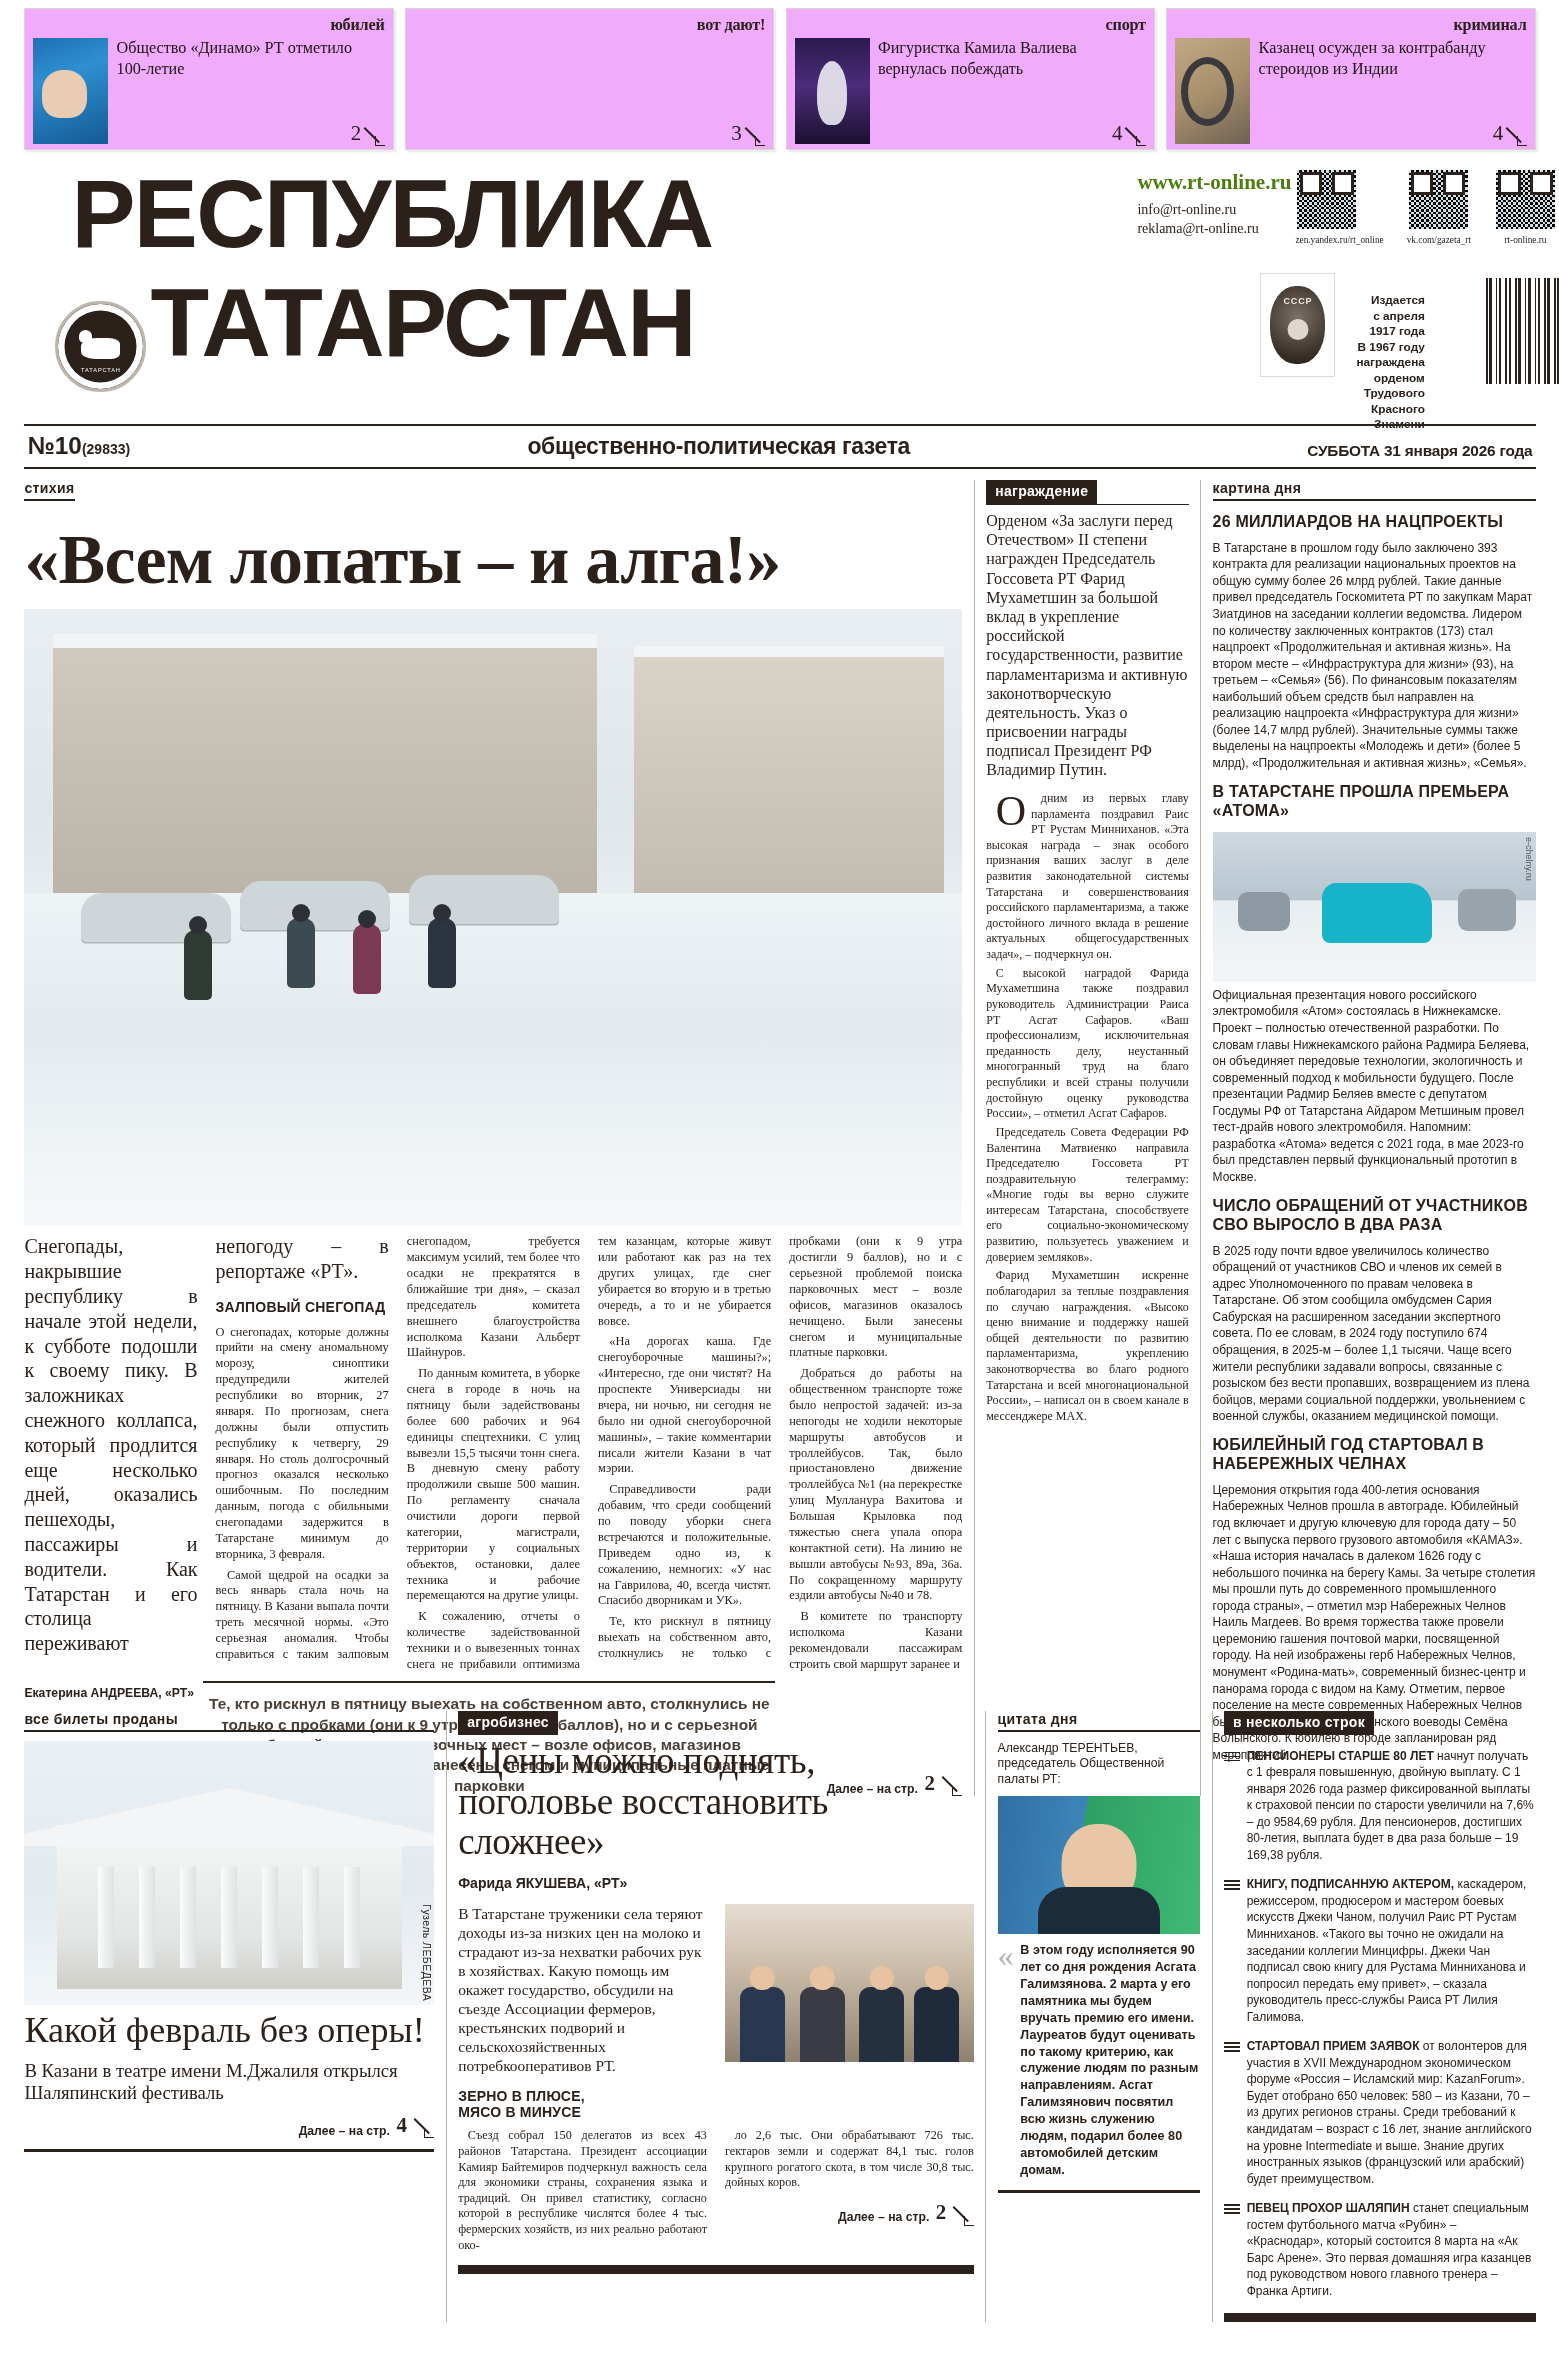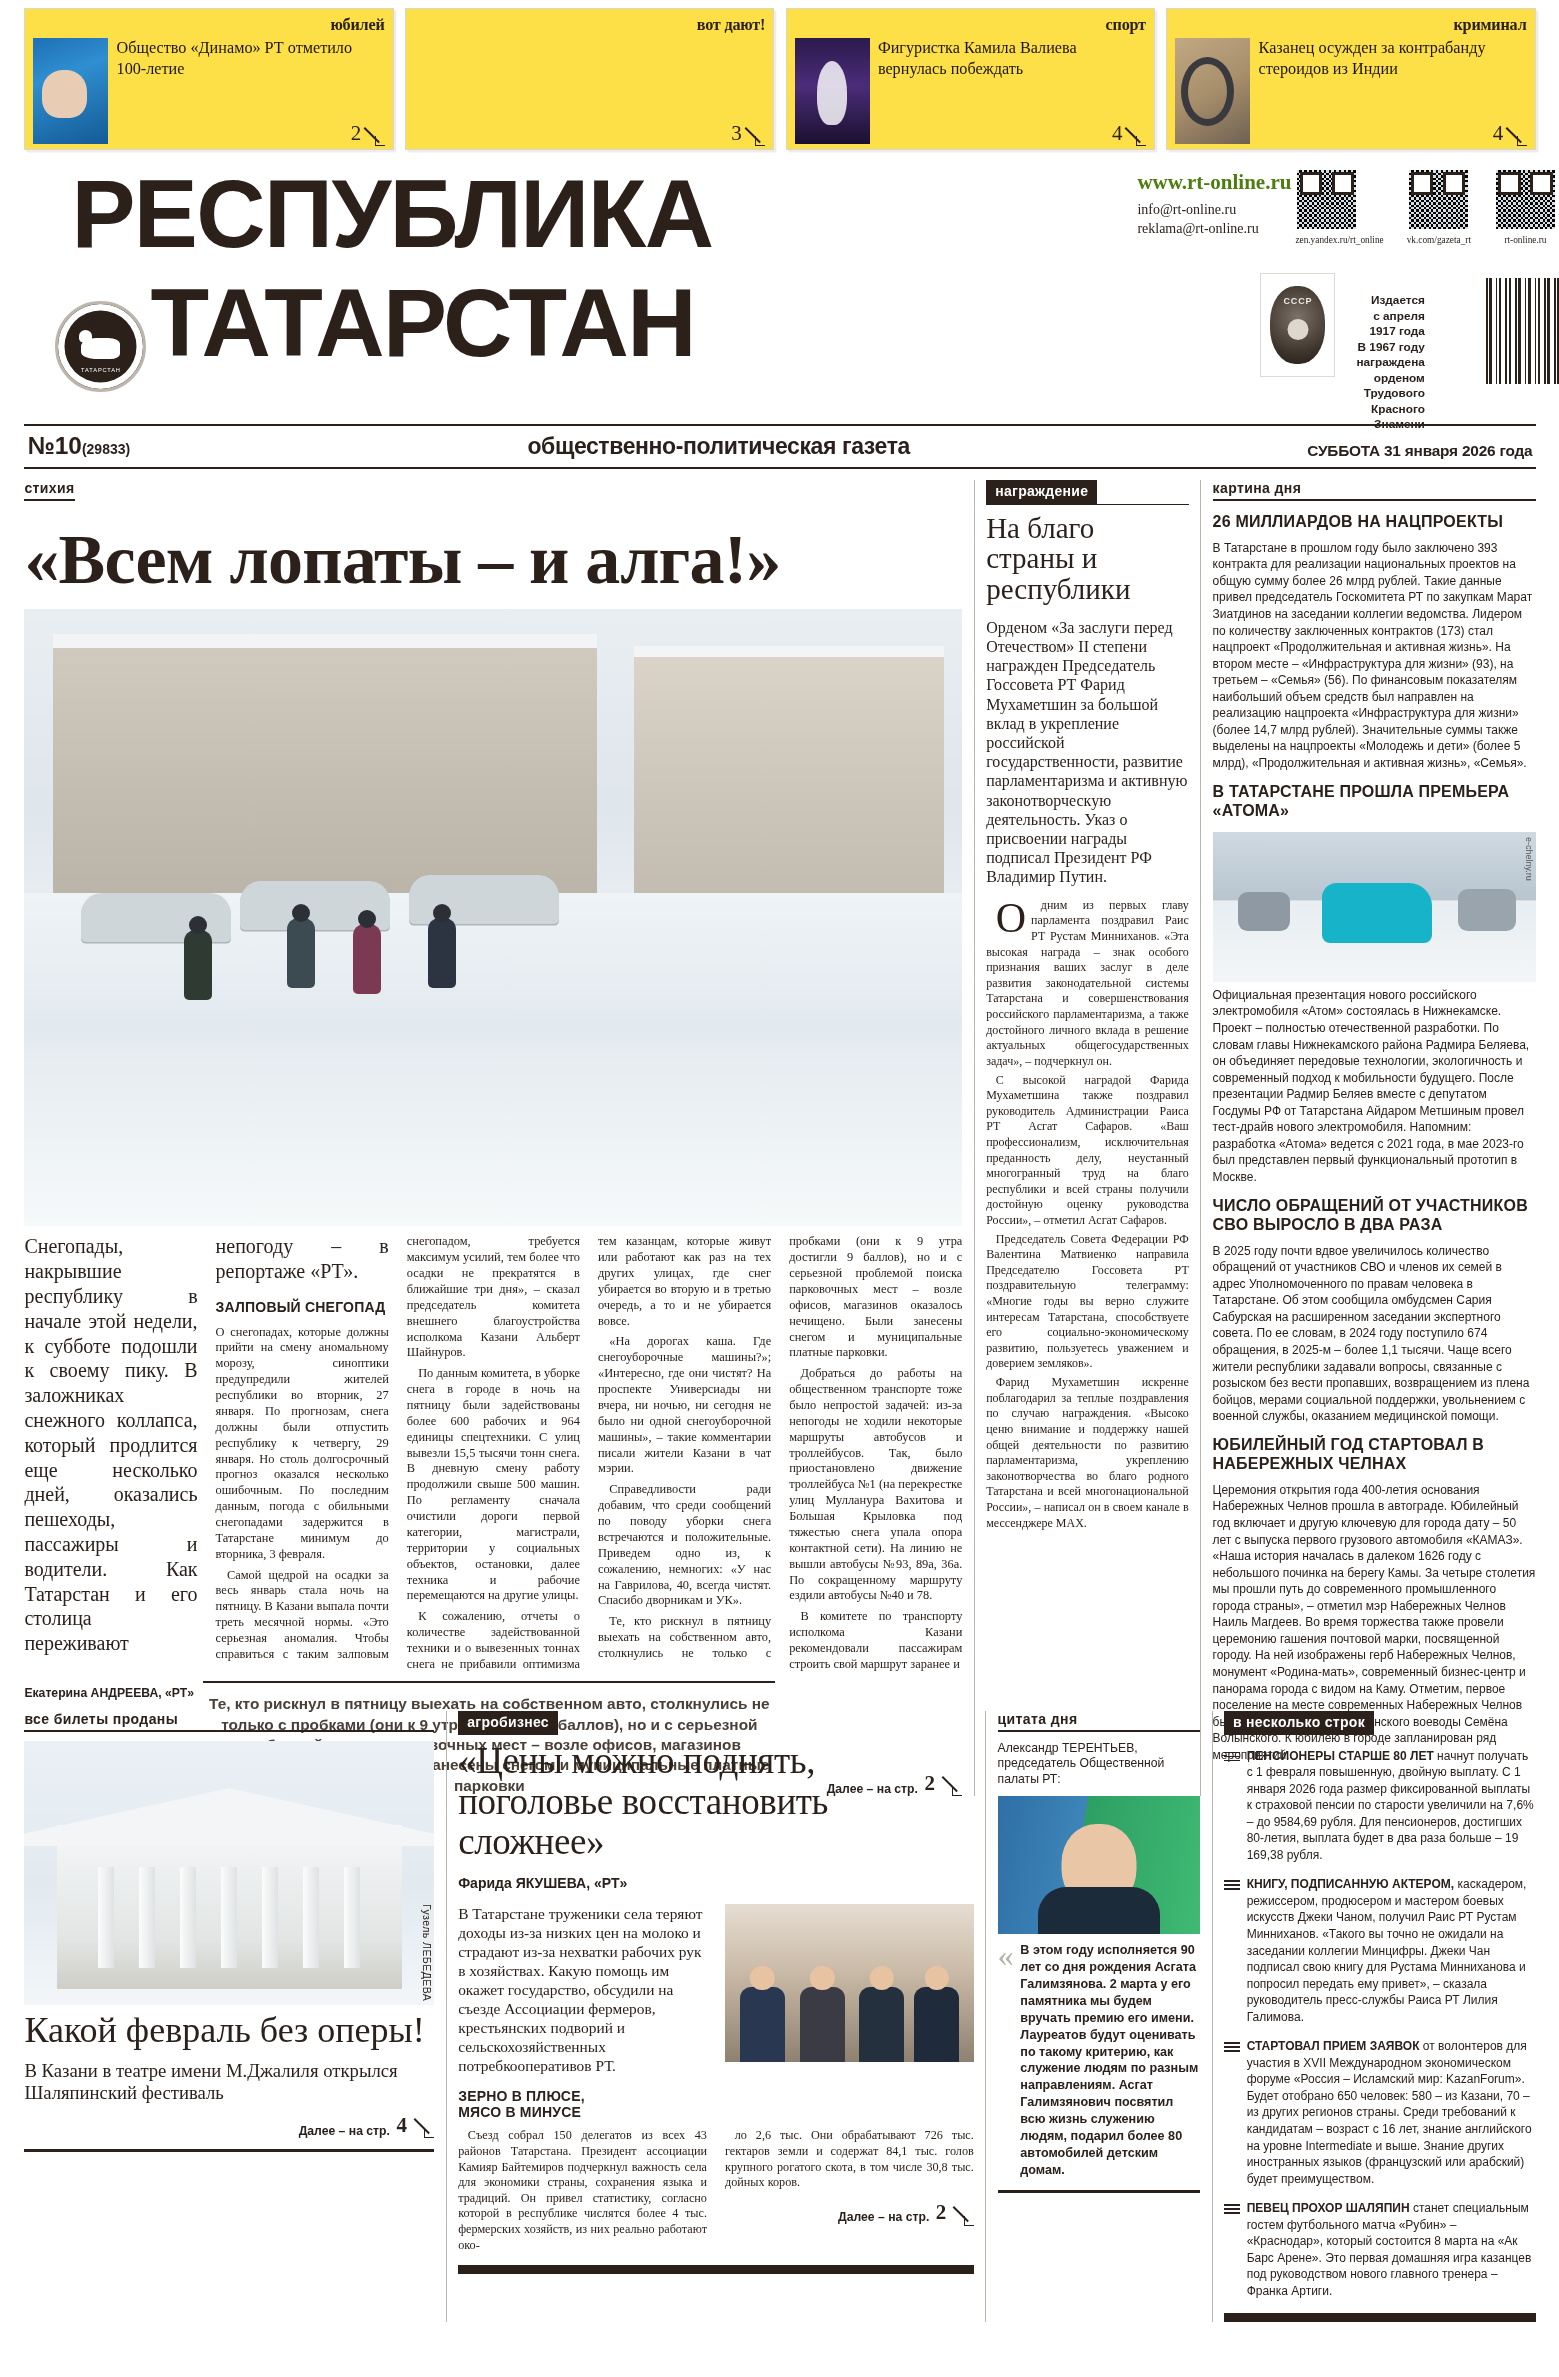--- a/index.html
+++ b/index.html
@@ -11,21 +11,21 @@
     font-family:"Liberation Sans", sans-serif;
     color:#2b211a;
     position:relative;
     overflow:hidden;
   }
   .page { width:1560px; height:2377px; position:relative; padding:0 24.4px; }
 
   
   .teasers { display:flex; gap:11.4px; padding:8.1px 24.4px 4.9px 24.4px; }
   .teaser {
-    flex:1 1 0; background:#fde047;
+    flex:1 1 0; background:#f0abfc;
     border:0.8px solid #d8d6d2;
     box-shadow:2.4px 2.4px 0 rgba(0,0,0,0.07);
     display:flex; flex-direction:column;
     padding:6.5px 8.1px 4.9px 8.1px;
     min-height:142px;
     position:relative;
   }
   .teaser-rubric {
     text-align:right; font-weight:bold; font-size:16.2px;
     letter-spacing:-0.2px; color:#2b211a; margin-bottom:3.2px;
@@ -532,21 +532,20 @@
           <span class="num">2</span>
           <span class="arrow-dl"></span>
         </div>
       </div>
     </div>
 
     <div class="col-divider">
       <div class="rubric-chip-row">
         <span class="rubric-chip">награждение</span>
       </div>
-      <div class="mid-head">На благо страны и республики</div>
       <div class="mid-lead">Орденом «За заслуги перед Отечеством» II степени награжден Председатель Госсовета РТ Фарид Мухаметшин за большой вклад в укрепление российской государственности, развитие парламентаризма и активную законотворческую деятельность. Указ о присвоении награды подписал Президент РФ Владимир Путин.</div>
       <div class="mid-body">
         <p class="dropcap noind">Одним из первых главу парламента поздравил Раис РТ Рустам Минниханов. «Эта высокая награда – знак особого признания ваших заслуг в деле развития законодательной системы Татарстана и совершенствования российского парламентаризма, а также достойного личного вклада в решение актуальных общегосударственных задач», – подчеркнул он.</p>
         <p>С высокой наградой Фарида Мухаметшина также поздравил руководитель Администрации Раиса РТ Асгат Сафаров. «Ваш профессионализм, исключительная преданность делу, неустанный многогранный труд на благо республики и всей страны получили достойную оценку руководства России», – отметил Асгат Сафаров.</p>
         <p>Председатель Совета Федерации РФ Валентина Матвиенко направила Председателю Госсовета РТ поздравительную телеграмму: «Многие годы вы верно служите интересам Татарстана, способствуете его социально-экономическому развитию, пользуетесь уважением и доверием земляков».</p>
         <p>Фарид Мухаметшин искренне поблагодарил за теплые поздравления по случаю награждения. «Высоко ценю внимание и поддержку нашей общей деятельности по развитию парламентаризма, укреплению законотворчества во благо родного Татарстана и всей многонациональной России», – написал он в своем канале в мессенджере MAX.</p>
       </div>
     </div>
 
     <div class="col-divider">

